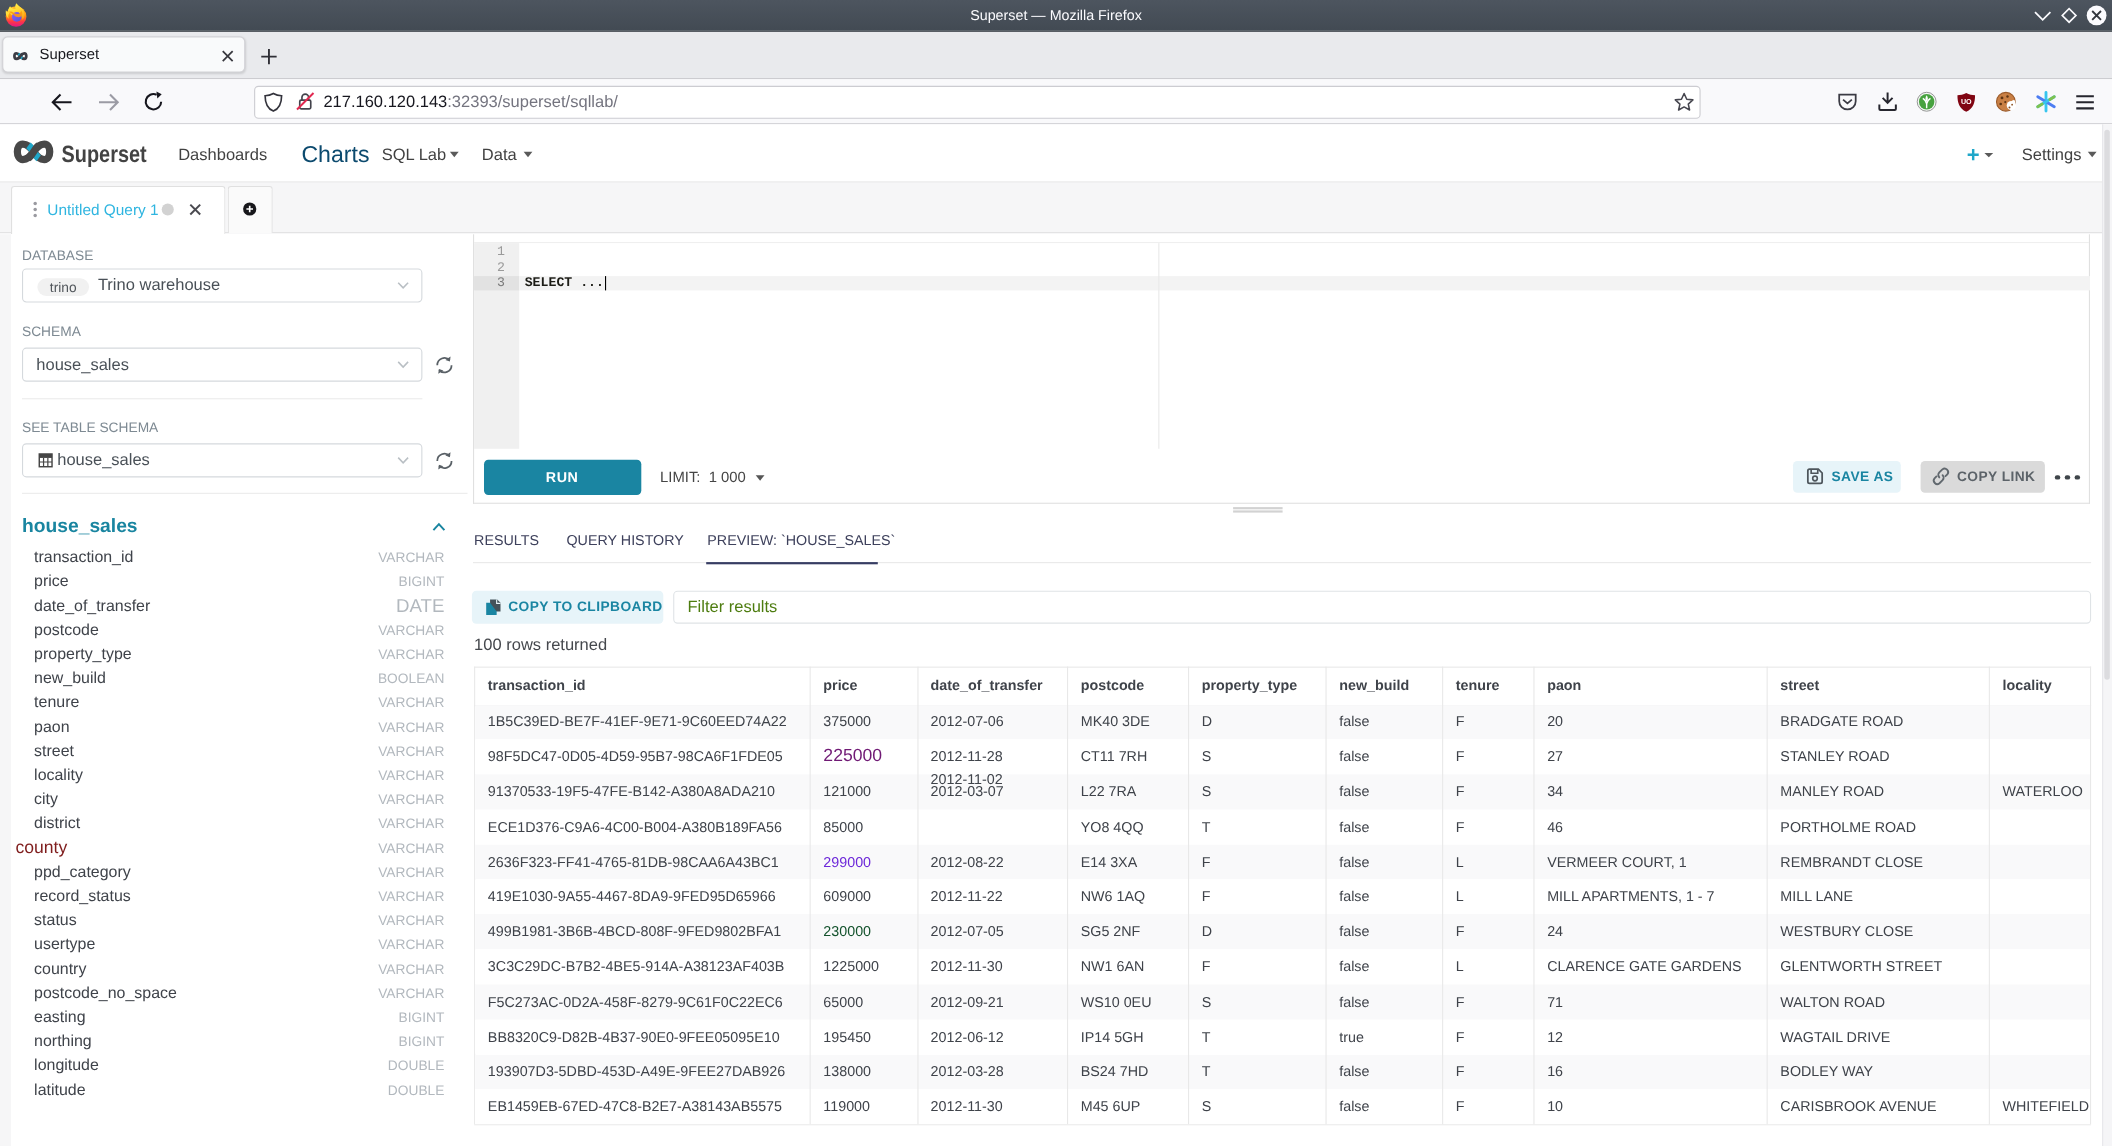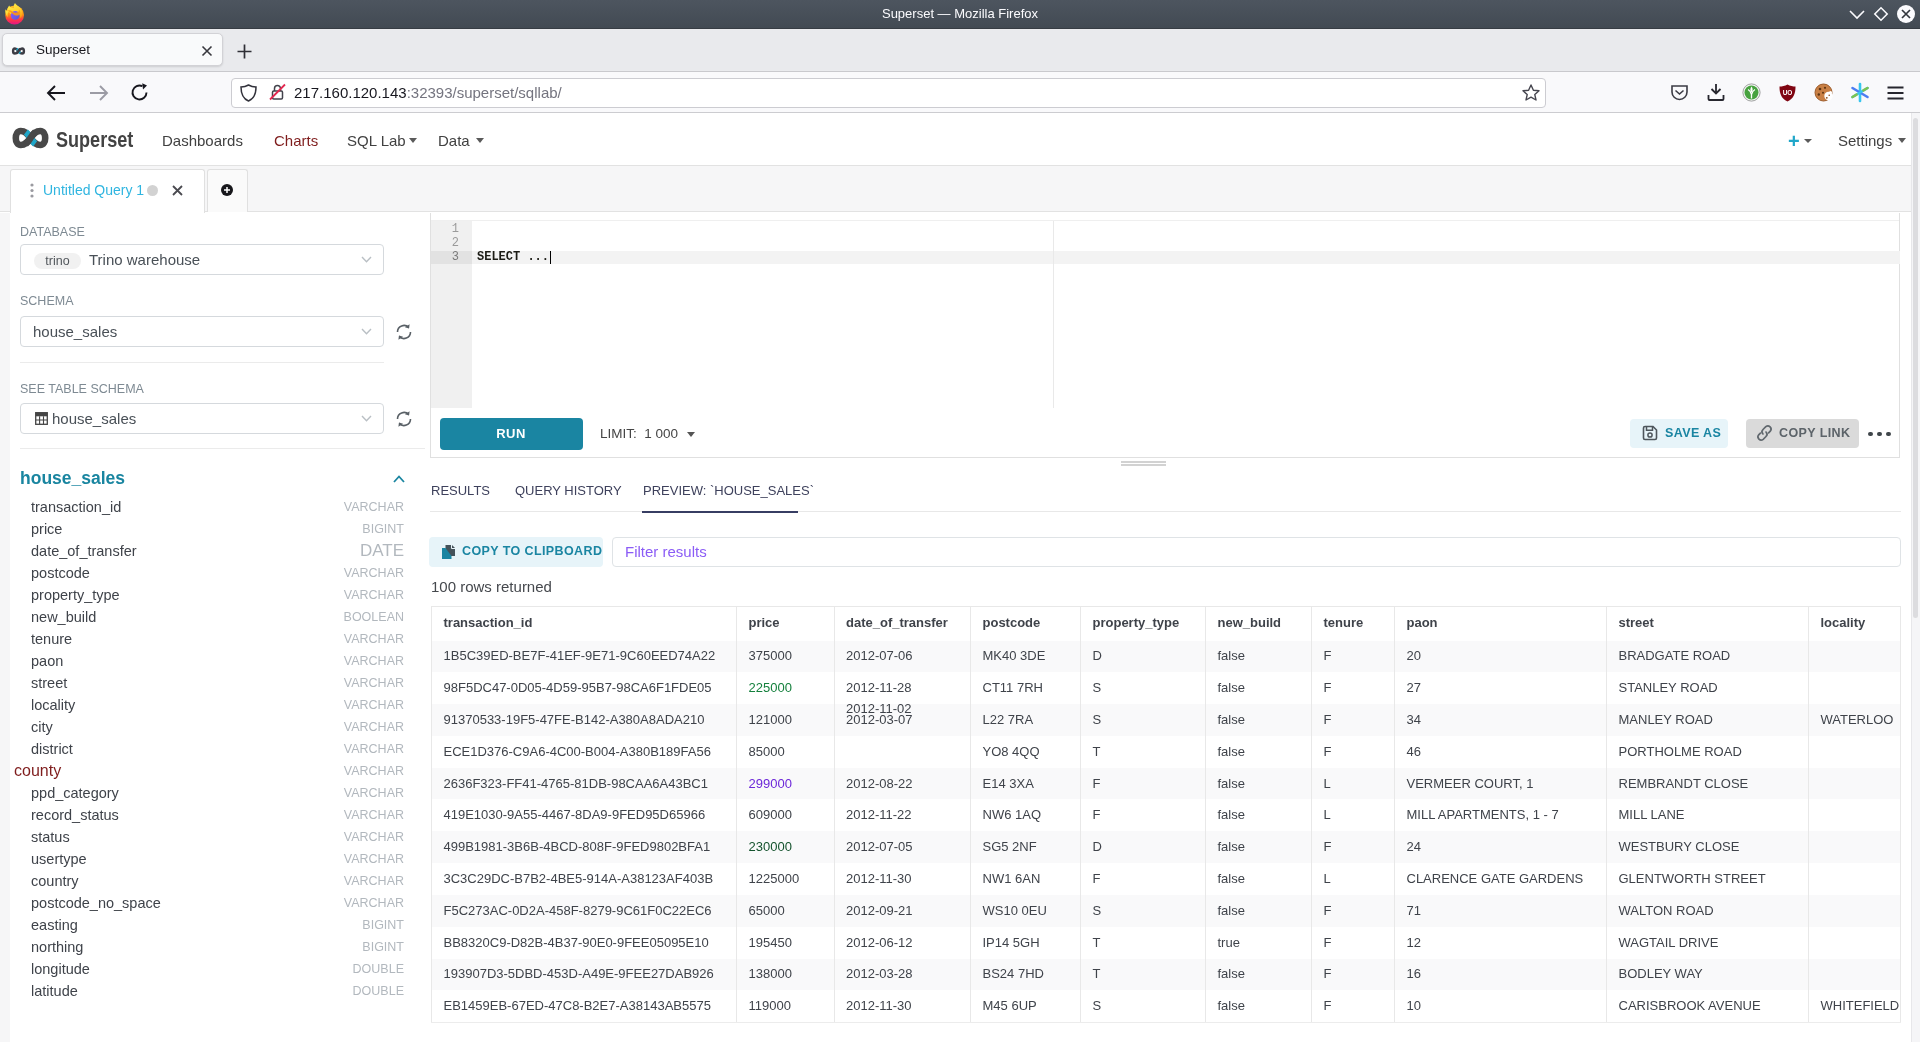--- a/index.html
+++ b/index.html
@@ -120,21 +120,21 @@
 <path d="M0.5,1.5 L16.5,1.5 M0.5,7 L16.5,7 M0.5,12.5 L16.5,12.5" stroke="#26262e" stroke-width="1.9"></path>
     </svg>
 <div class="a" style="left:0;top:113px;width:1920px;height:53px;background:#fff;border-bottom:1px solid #e2e2e2"></div>
 <svg class="a" style="left:10px;top:127px" width="41" height="22" viewBox="0 0 84 45">
 <path d="M42,22.5 C36,15 32,8 22,8 C8.5,8 8.5,37 22,37 C32,37 36,30 42,22.5 C48,15 52,8 62,8 C75.5,8 75.5,37 62,37 C52,37 48,30 42,22.5" fill="none" stroke="#484848" stroke-width="13.5" stroke-linecap="round"></path>
 <path d="M32.5,10.5 C36.5,13.5 39,17.5 42,22.5 C45,27.5 47.5,31.5 51.5,34.5" fill="none" stroke="#20a7c9" stroke-width="13.5" stroke-linecap="butt"></path>
 <path d="M32.5,34.5 C36.5,31.5 39,27.5 42,22.5 C45,17.5 47.5,13.5 51.5,10.5" fill="none" stroke="#484848" stroke-width="13.5" stroke-linecap="butt"></path>
 </svg>
 <div class="t" style="left:56px;top:126px;height:28px;line-height:28px;font-size:21.5px;font-weight:bold;color:#434343;transform:scaleX(0.84);transform-origin:0 50%">Superset</div>
 <div class="t" style="left:162px;top:127px;height:27px;line-height:27px;font-size:15px;color:#414141">Dashboards</div>
-<div class="t" style="left:274px;top:127px;height:27px;line-height:27px;font-size:15px;color:#7f1d1d">Charts</div>
+<div class="t" style="left:274px;top:127px;height:27px;line-height:27px;font-size:21px;color:#0c4a6e">Charts</div>
 <div class="t" style="left:347px;top:127px;height:27px;line-height:27px;font-size:15px;color:#414141">SQL Lab</div>
 <div class="a" style="left:408.5px;top:138px;width:0;height:0;border-left:4.5px solid transparent;border-right:4.5px solid transparent;border-top:5px solid #5a5a5a"></div>
 <div class="t" style="left:438px;top:127px;height:27px;line-height:27px;font-size:15px;color:#414141">Data</div>
 <div class="a" style="left:476px;top:138px;width:0;height:0;border-left:4.5px solid transparent;border-right:4.5px solid transparent;border-top:5px solid #5a5a5a"></div>
 <div class="t" style="left:1788px;top:128px;height:26px;line-height:26px;font-size:20px;font-weight:bold;color:#20a7c9">+</div>
 <div class="a" style="left:1804px;top:139px;width:0;height:0;border-left:4px solid transparent;border-right:4px solid transparent;border-top:4.5px solid #5a5a5a"></div>
 <div class="t" style="left:1838px;top:127px;height:27px;line-height:27px;font-size:15px;color:#414141">Settings</div>
 <div class="a" style="left:1897.5px;top:138px;width:0;height:0;border-left:4.5px solid transparent;border-right:4.5px solid transparent;border-top:5px solid #5a5a5a"></div>
 <div class="a" style="left:0;top:166px;width:1911px;height:46px;background:#f6f6f7;border-bottom:1px solid #e2e2e2"></div>
 <div class="a" style="left:0;top:213px;width:10px;height:829px;background:#f6f6f7"></div>
@@ -282,21 +282,21 @@
 <div class="t" style="left:643px;top:480px;height:22px;line-height:22px;font-size:13px;color:#3e415c">PREVIEW: `HOUSE_SALES`</div>
 <div class="a" style="left:642px;top:510.5px;width:156px;height:2.5px;background:#373d63"></div>
 <div class="a" style="left:429px;top:537px;width:174px;height:29.5px;background:#e7f4f9;border-radius:4px"></div>
 <svg class="a" style="left:441px;top:544px" width="15" height="16" viewBox="0 0 15 16">
 <path d="M4.5,1 L11,1 L14,4 L14,12 L4.5,12 Z" fill="#44525a"></path>
 <path d="M4.5,4 L1,4 L1,15 L10.5,15 L10.5,12" fill="#1a85a2"></path>
 <path d="M10.5,1 L10.5,4.5 L14,4.5" fill="none" stroke="#e7f4f9" stroke-width="1"></path>
     </svg>
 <div class="t" style="left:462px;top:537px;height:29.5px;line-height:29.5px;font-size:12.5px;font-weight:bold;color:#1a85a2;letter-spacing:0.4px">COPY TO CLIPBOARD</div>
 <div class="a" style="left:612px;top:537px;width:1289px;height:30px;background:#fff;border:1px solid #dfe3e6;border-radius:4px"></div>
-<div class="t" style="left:625px;top:538px;height:28px;line-height:28px;font-size:15px;color:#8b5cf6">Filter results</div>
+<div class="t" style="left:625px;top:538px;height:28px;line-height:28px;font-size:15px;color:#4d7c0f">Filter results</div>
 <div class="t" style="left:431px;top:578px;height:18px;line-height:18px;font-size:15px;color:#45484d">100 rows returned</div>
 <div class="a" style="left:431px;top:606.0px;width:1470px;height:416.1px;border:1px solid #e8e8e8;border-bottom:none"></div>
 <div class="a" style="left:431px;top:640.5px;width:1470px;height:1px;background:#e8e8e8"></div>
 <div class="a" style="left:432px;top:640.5px;width:1468px;height:31.8px;background:#f9f9fa"></div>
 <div class="a" style="left:432px;top:672.3px;width:1468px;height:31.8px;background:#ffffff"></div>
 <div class="a" style="left:432px;top:704.1px;width:1468px;height:31.8px;background:#f9f9fa"></div>
 <div class="a" style="left:432px;top:735.9px;width:1468px;height:31.8px;background:#ffffff"></div>
 <div class="a" style="left:432px;top:767.7px;width:1468px;height:31.8px;background:#f9f9fa"></div>
 <div class="a" style="left:432px;top:799.5px;width:1468px;height:31.8px;background:#ffffff"></div>
 <div class="a" style="left:432px;top:831.3px;width:1468px;height:31.8px;background:#f9f9fa"></div>
@@ -328,21 +328,21 @@
 <div class="t" style="left:443.5px;top:646.4px;height:20px;line-height:20px;font-size:13px;color:#3f434a">1B5C39ED-BE7F-41EF-9E71-9C60EED74A22</div>
 <div class="t" style="left:748.5px;top:646.4px;height:20px;line-height:20px;font-size:13px;color:#3f434a">375000</div>
 <div class="t" style="left:846.0px;top:646.4px;height:20px;line-height:20px;font-size:13px;color:#3f434a">2012-07-06</div>
 <div class="t" style="left:982.5px;top:646.4px;height:20px;line-height:20px;font-size:13px;color:#3f434a">MK40 3DE</div>
 <div class="t" style="left:1092.5px;top:646.4px;height:20px;line-height:20px;font-size:13px;color:#3f434a">D</div>
 <div class="t" style="left:1217.5px;top:646.4px;height:20px;line-height:20px;font-size:13px;color:#3f434a">false</div>
 <div class="t" style="left:1323.5px;top:646.4px;height:20px;line-height:20px;font-size:13px;color:#3f434a">F</div>
 <div class="t" style="left:1406.5px;top:646.4px;height:20px;line-height:20px;font-size:13px;color:#3f434a">20</div>
 <div class="t" style="left:1618.5px;top:646.4px;height:20px;line-height:20px;font-size:13px;color:#3f434a">BRADGATE ROAD</div>
 <div class="t" style="left:443.5px;top:678.1999999999999px;height:20px;line-height:20px;font-size:13px;color:#3f434a">98F5DC47-0D05-4D59-95B7-98CA6F1FDE05</div>
-<div class="t" style="left:748.5px;top:678.1999999999999px;height:20px;line-height:20px;font-size:13px;color:#15803d">225000</div>
+<div class="t" style="left:748.5px;top:678.1999999999999px;height:20px;line-height:20px;font-size:16px;color:#701a75">225000</div>
 <div class="t" style="left:846.0px;top:678.1999999999999px;height:20px;line-height:20px;font-size:13px;color:#3f434a">2012-11-28</div>
 <div class="t" style="left:982.5px;top:678.1999999999999px;height:20px;line-height:20px;font-size:13px;color:#3f434a">CT11 7RH</div>
 <div class="t" style="left:1092.5px;top:678.1999999999999px;height:20px;line-height:20px;font-size:13px;color:#3f434a">S</div>
 <div class="t" style="left:1217.5px;top:678.1999999999999px;height:20px;line-height:20px;font-size:13px;color:#3f434a">false</div>
 <div class="t" style="left:1323.5px;top:678.1999999999999px;height:20px;line-height:20px;font-size:13px;color:#3f434a">F</div>
 <div class="t" style="left:1406.5px;top:678.1999999999999px;height:20px;line-height:20px;font-size:13px;color:#3f434a">27</div>
 <div class="t" style="left:1618.5px;top:678.1999999999999px;height:20px;line-height:20px;font-size:13px;color:#3f434a">STANLEY ROAD</div>
 <div class="t" style="left:443.5px;top:710.0px;height:20px;line-height:20px;font-size:13px;color:#3f434a">91370533-19F5-47FE-B142-A380A8ADA210</div>
 <div class="t" style="left:748.5px;top:710.0px;height:20px;line-height:20px;font-size:13px;color:#3f434a">121000</div>
 <div class="t" style="left:846.0px;top:710.0px;height:20px;line-height:20px;font-size:13px;color:#3f434a">2012-03-07</div>

